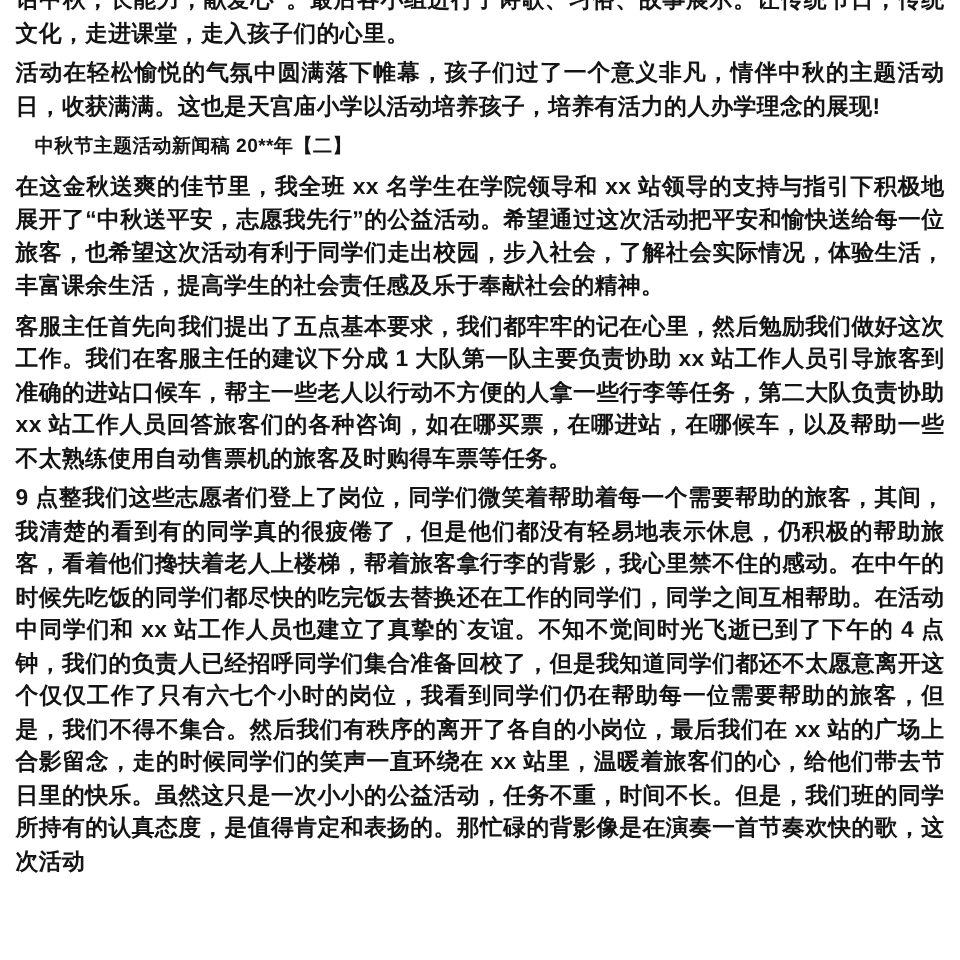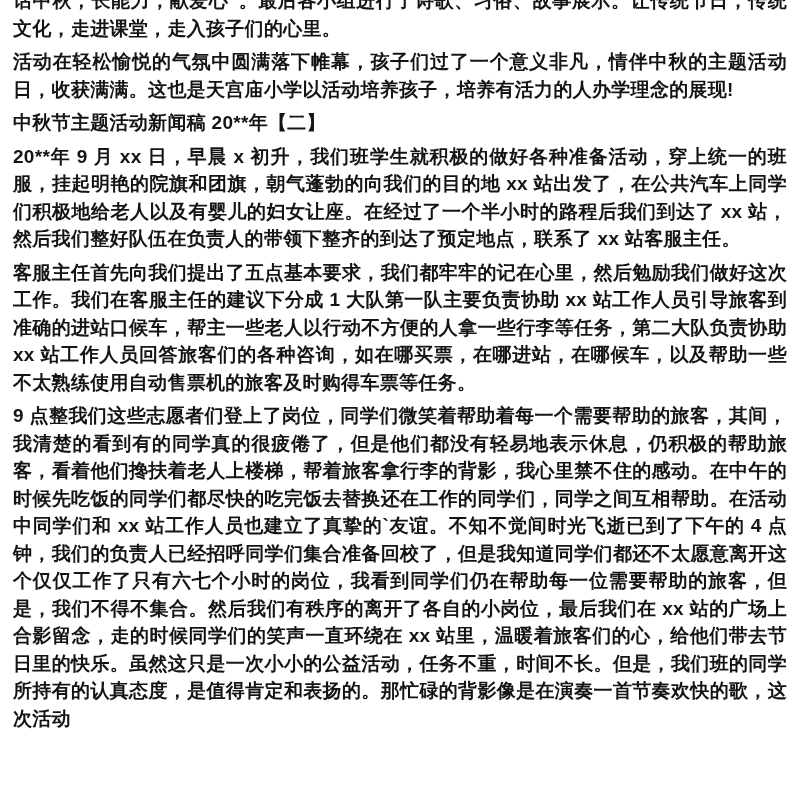--- a/index.html
+++ b/index.html
@@ -23,35 +23,35 @@
     line-height: 27.5px;
     font-weight: 600;
     text-align: justify;
     letter-spacing: 0.3px;
     word-break: break-all;
   }
   .para {
     margin: 0 0 6px 0;
   }
   .heading {
-    margin: 2px 0 6px 0;
-    font-size: 19px;
+    margin: 2px 0 6px 16px;
+    font-size: 16px;
     font-weight: 800;
     text-align: left;
   }
 </style>
 </head>
 <body>
 
 <div class="page">
   <p class="para">话中秋，长能力，献爱心”。最后各小组进行了诗歌、习俗、故事展示。让传统节日，传统文化，走进课堂，走入孩子们的心里。</p>
 
   <p class="para">活动在轻松愉悦的气氛中圆满落下帷幕，孩子们过了一个意义非凡，情伴中秋的主题活动日，收获满满。这也是天宫庙小学以活动培养孩子，培养有活力的人办学理念的展现!</p>
 
   <h2 class="heading">中秋节主题活动新闻稿 20**年【二】</h2>
 
+  <p class="para">在这金秋送爽的佳节里，我全班 xx 名学生在学院领导和 xx 站领导的支持与指引下积极地展开了“中秋送平安，志愿我先行”的公益活动。希望通过这次活动把平安和愉快送给每一位旅客，也希望这次活动有利于同学们走出校园，步入社会，了解社会实际情况，体验生活，丰富课余生活，提高学生的社会责任感及乐于奉献社会的精神。</p>
 
-  <p class="para">20**年 9 月 xx 日，早晨 x 初升，我们班学生就积极的做好各种准备活动，穿上统一的班服，挂起明艳的院旗和团旗，朝气蓬勃的向我们的目的地 xx 站出发了，在公共汽车上同学们积极地给老人以及有婴儿的妇女让座。在经过了一个半小时的路程后我们到达了 xx 站，然后我们整好队伍在负责人的带领下整齐的到达了预定地点，联系了 xx 站客服主任。</p>
 
   <p class="para">客服主任首先向我们提出了五点基本要求，我们都牢牢的记在心里，然后勉励我们做好这次工作。我们在客服主任的建议下分成 1 大队第一队主要负责协助 xx 站工作人员引导旅客到准确的进站口候车，帮主一些老人以行动不方便的人拿一些行李等任务，第二大队负责协助 xx 站工作人员回答旅客们的各种咨询，如在哪买票，在哪进站，在哪候车，以及帮助一些不太熟练使用自动售票机的旅客及时购得车票等任务。</p>
 
   <p class="para">9 点整我们这些志愿者们登上了岗位，同学们微笑着帮助着每一个需要帮助的旅客，其间，我清楚的看到有的同学真的很疲倦了，但是他们都没有轻易地表示休息，仍积极的帮助旅客，看着他们搀扶着老人上楼梯，帮着旅客拿行李的背影，我心里禁不住的感动。在中午的时候先吃饭的同学们都尽快的吃完饭去替换还在工作的同学们，同学之间互相帮助。在活动中同学们和 xx 站工作人员也建立了真挚的`友谊。不知不觉间时光飞逝已到了下午的 4 点钟，我们的负责人已经招呼同学们集合准备回校了，但是我知道同学们都还不太愿意离开这个仅仅工作了只有六七个小时的岗位，我看到同学们仍在帮助每一位需要帮助的旅客，但是，我们不得不集合。然后我们有秩序的离开了各自的小岗位，最后我们在 xx 站的广场上合影留念，走的时候同学们的笑声一直环绕在 xx 站里，温暖着旅客们的心，给他们带去节日里的快乐。虽然这只是一次小小的公益活动，任务不重，时间不长。但是，我们班的同学所持有的认真态度，是值得肯定和表扬的。那忙碌的背影像是在演奏一首节奏欢快的歌，这次活动</p>
 </div>
 
 </body></html>

